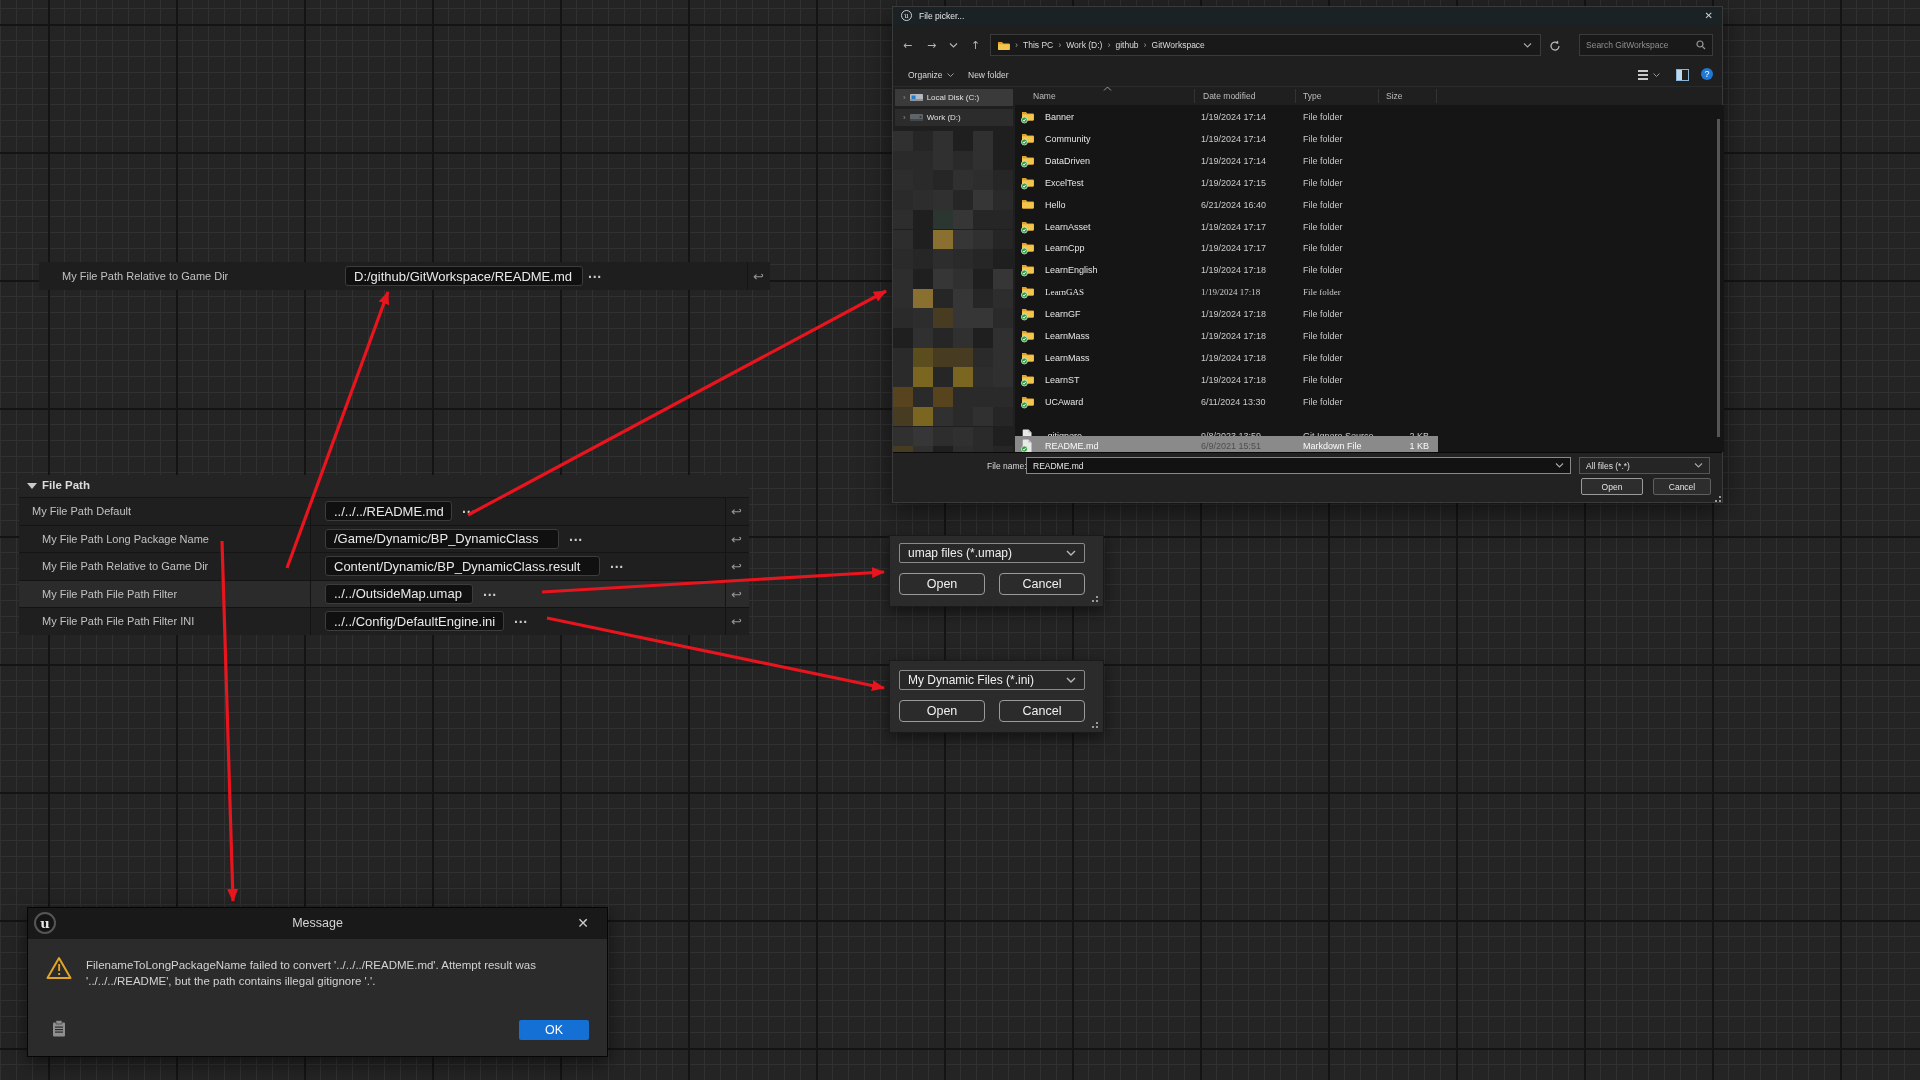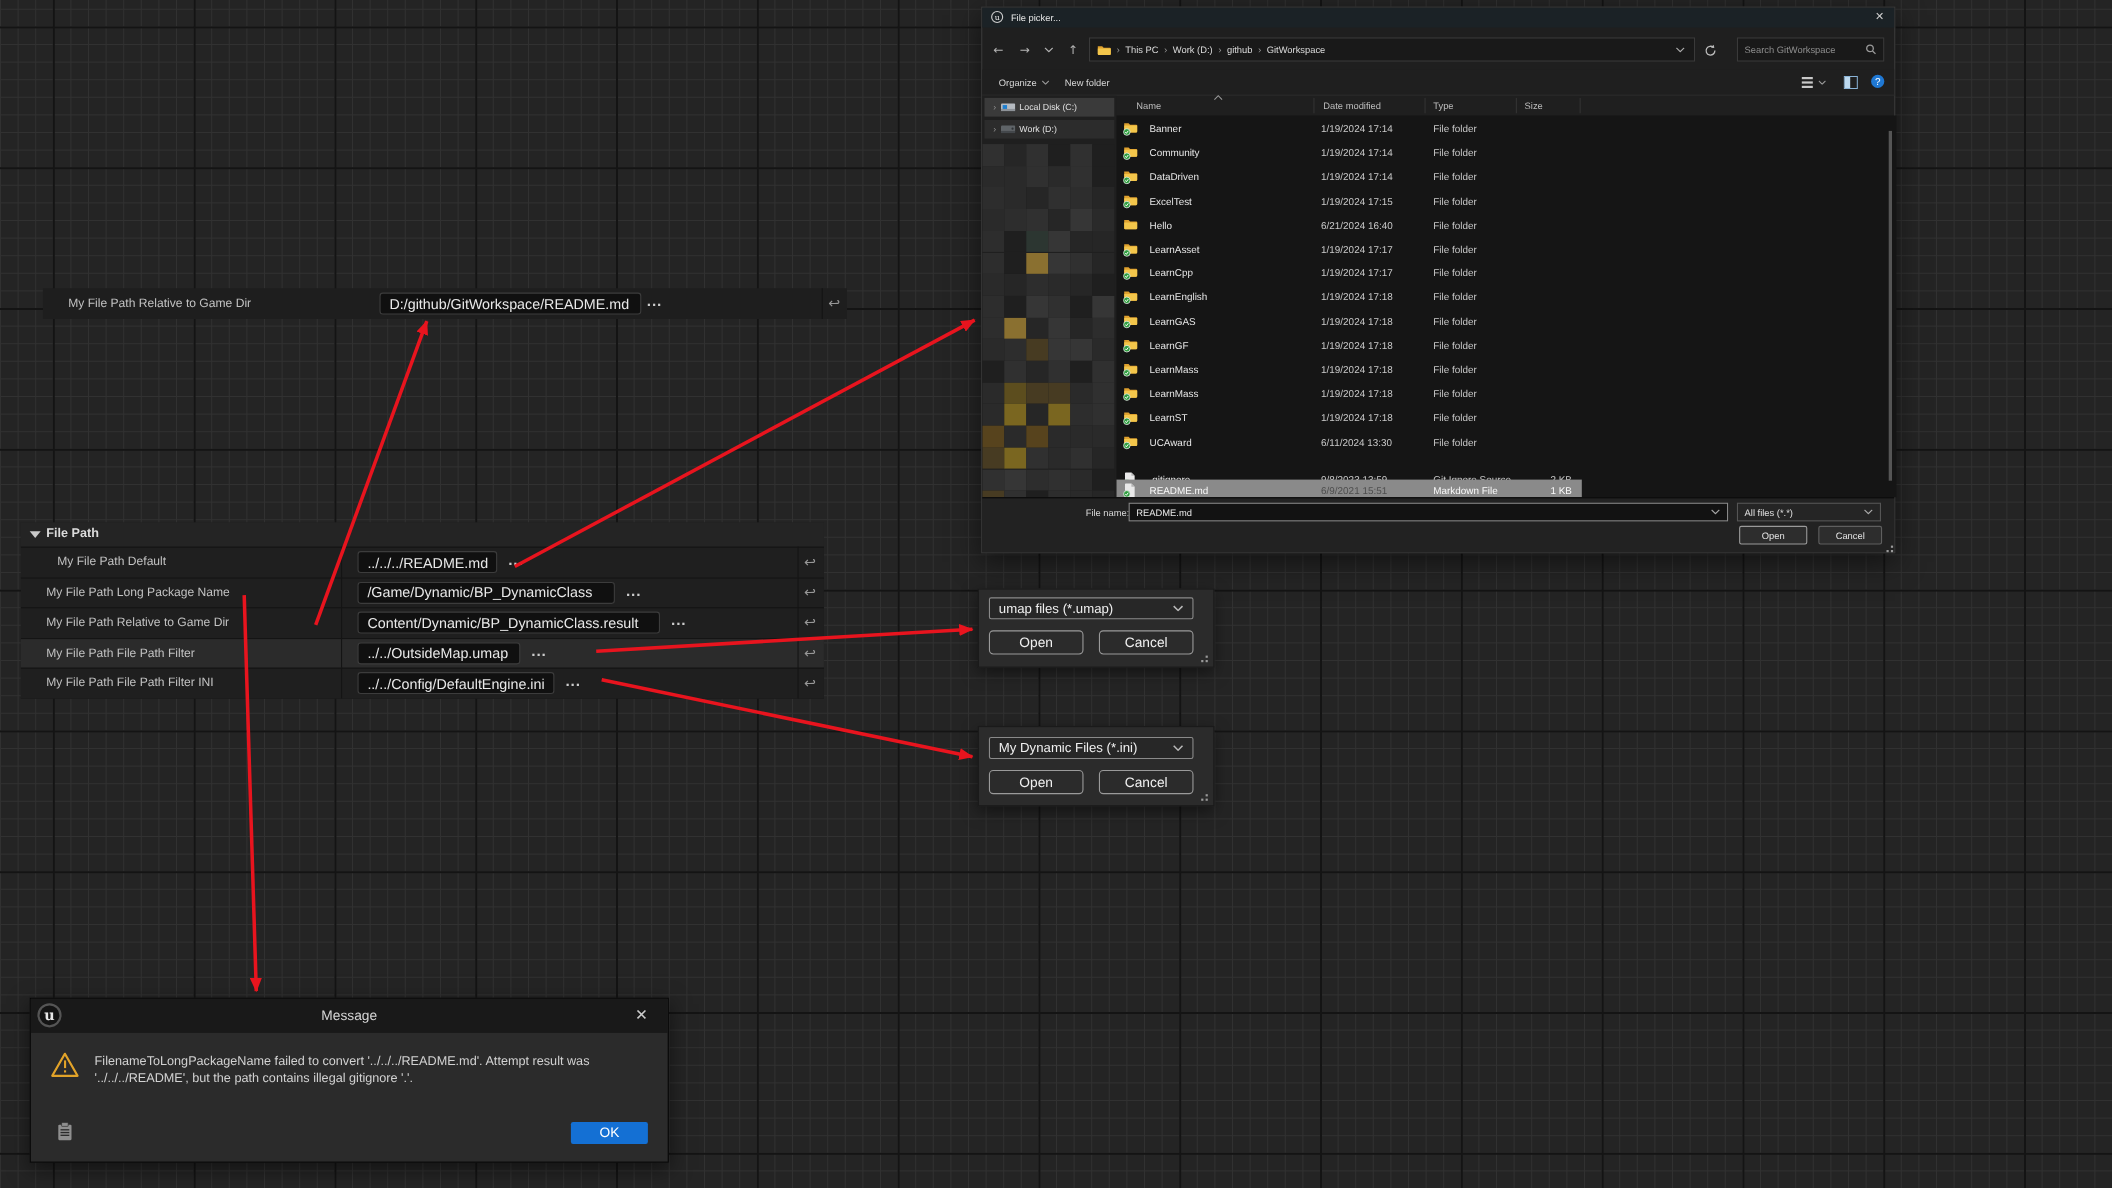--- a/index.html
+++ b/index.html
@@ -87,21 +87,21 @@
   </div>
 
   <div id="panel" class="abs">
     <div class="abs" style="left:0;top:0;width:730px;height:22px;background:#242424">
       <span class="tri abs" style="left:8px;top:8px"></span>
       <span class="abs" style="left:23px;top:4px;font-size:11.5px;font-weight:bold;color:#dcdcdc">File Path</span>
     </div>
     <div id="panel-rows">
         <div class="p-row" style="top: 22px; height: 27.6px; background: rgb(31, 31, 31);">
           <div style="position:absolute;left:0;top:0;width:730px;height:1px;background:#141414"></div>
-          <span class="ue-row-label abs" style="left:33px;top:8px">My File Path Default</span>
+          <span class="ue-row-label abs" style="left:13px;top:8px">My File Path Default</span>
           <div style="position:absolute;left:291px;top:0;width:1px;height:27.6px;background:#141414"></div>
           <div class="ue-box abs" style="left:306px;top:4px;width:127px">../../../README.md</div>
           <span class="ue-dots abs" style="left:443px;top:10px">···</span>
           <div style="position:absolute;left:706px;top:0;width:1px;height:27.6px;background:#141414"></div>
           <span class="ue-reset abs" style="left:712px;top:7px">↩</span>
         </div>
         <div class="p-row" style="top: 49.6px; height: 27.6px; background: rgb(31, 31, 31);">
           <div style="position:absolute;left:0;top:0;width:730px;height:1px;background:#141414"></div>
           <span class="ue-row-label abs" style="left:23px;top:8px">My File Path Long Package Name</span>
           <div style="position:absolute;left:291px;top:0;width:1px;height:27.6px;background:#141414"></div>
@@ -448,21 +448,21 @@
               <path d="M1 4.2 H12.8 V9.5 a1 1 0 0 1 -1 1 H2 a1 1 0 0 1 -1 -1 Z" fill="#f3c64b"></path>
               <circle cx="3.4" cy="10" r="3" fill="#2f9e3f" stroke="#f0f0f0" stroke-width="0.7"></circle>
               <path d="M2 10 l1 1.2 1.7-2.3" stroke="#ffffff" stroke-width="0.9" fill="none"></path>
             </svg>
           </span>
           <span class="fname">LearnEnglish</span>
           <span class="fdate">1/19/2024 17:18</span>
           <span class="ftype">File folder</span>
           <span class="fsize"></span>
         </div>
-        <div class="frow" style="top: 177.2px;">
+        <div class="frow" style="top: 177.2px; font-family: Liberation Serif, serif;">
           <span class="ficon">
             <svg width="14" height="14">
               <path d="M1 2 h4 l1.3 1.4 H12 a.8 .8 0 0 1 .8 .8 V9.5 a1 1 0 0 1 -1 1 H2 a1 1 0 0 1 -1 -1 Z" fill="#dfa12e"></path>
               <path d="M1 4.2 H12.8 V9.5 a1 1 0 0 1 -1 1 H2 a1 1 0 0 1 -1 -1 Z" fill="#f3c64b"></path>
               <circle cx="3.4" cy="10" r="3" fill="#2f9e3f" stroke="#f0f0f0" stroke-width="0.7"></circle>
               <path d="M2 10 l1 1.2 1.7-2.3" stroke="#ffffff" stroke-width="0.9" fill="none"></path>
             </svg>
           </span>
           <span class="fname">LearnGAS</span>
           <span class="fdate">1/19/2024 17:18</span>

